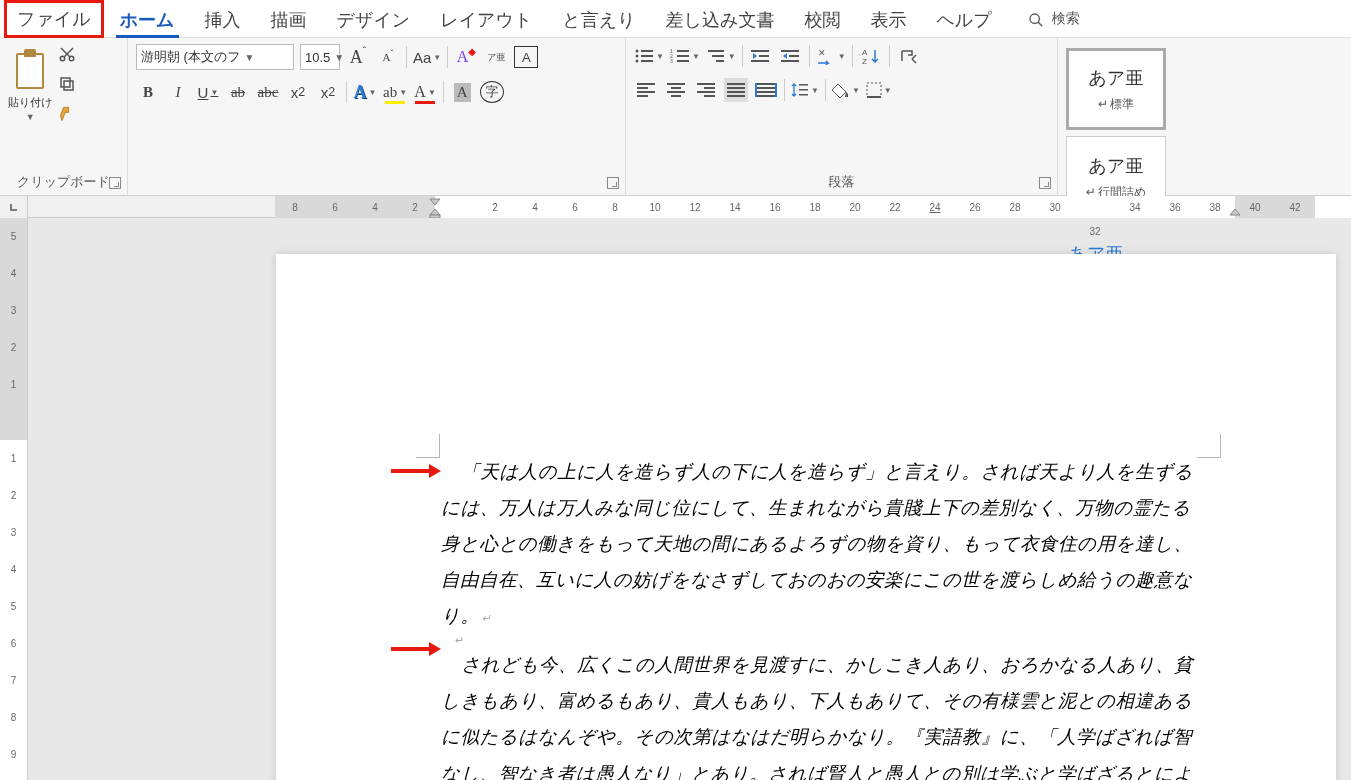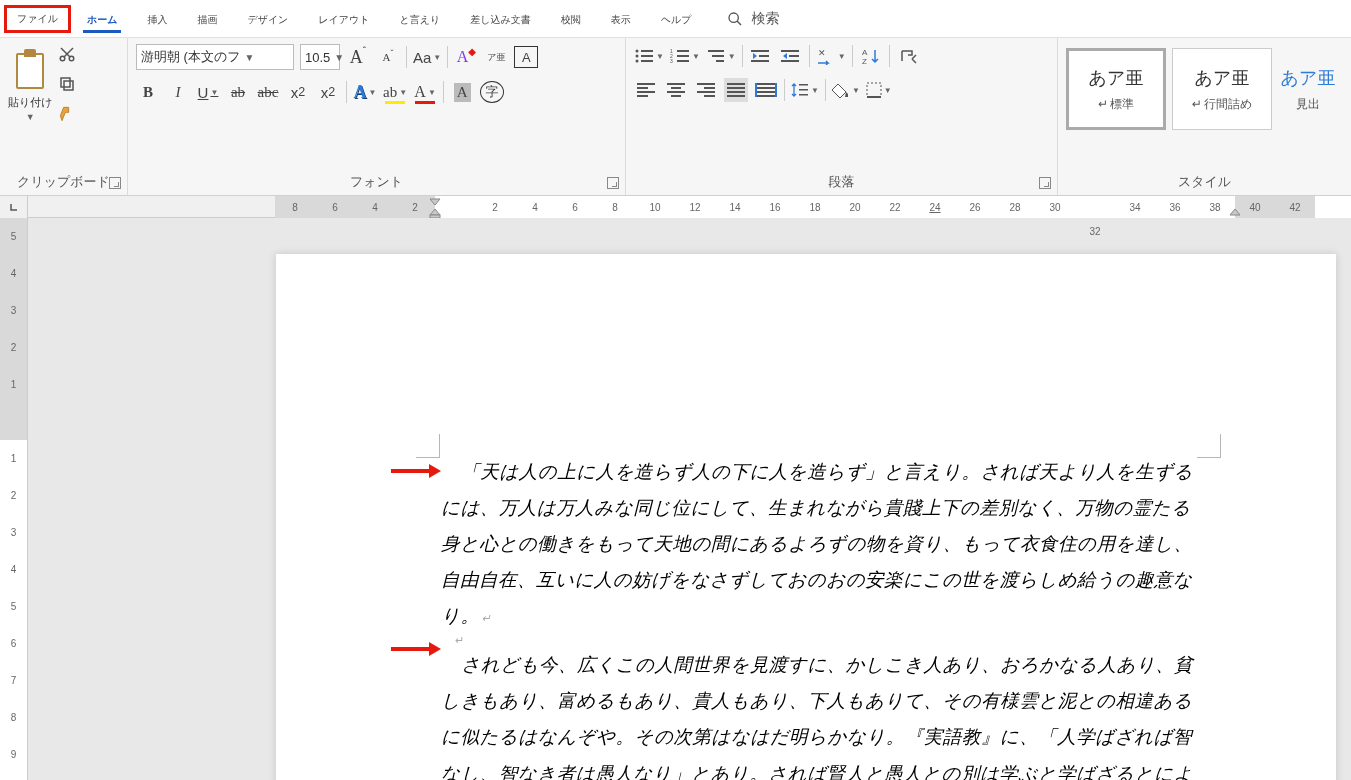--- a/index.html
+++ b/index.html
@@ -1,22 +1,22 @@
 <!DOCTYPE html>
 <html><head>
 <meta charset="utf-8">
 <style>
 * { margin:0; padding:0; box-sizing:border-box; font-family:"Yu Gothic UI","Meiryo",sans-serif; }
 body { background:#fff; width:1351px; height:780px; overflow:hidden; font-size:14px; color:#333; }
 .tabbar { display:flex; align-items:center; height:38px; background:#fff; border-bottom:1px solid #e0e0e0; padding:0 4px; gap:2px; }
-.tab { padding:8px 14px 6px; font-size:10px; color:#444; cursor:pointer; position:relative; }
+.tab { padding:8px 14px 6px; font-size:18px; color:#444; cursor:pointer; position:relative; }
 .tab.active { color:#185ABD; font-weight:600; }
 .tab.active::after { content:""; position:absolute; left:10px; right:10px; bottom:0; height:3px; background:#185ABD; }
 .file-highlight { border:3px solid #E7190E; padding:4px 10px; }
-.search-box { display:flex; align-items:center; gap:8px; margin-left:20px; color:#555; }
+.search-box { display:flex; align-items:flex-end; gap:8px; margin-left:20px; color:#555; }
 .search-box svg { width:16px; height:16px; }
 .ribbon { display:flex; height:158px; background:#f6f6f6; border-bottom:1px solid #d0d0d0; }
 .group { border-right:1px solid #dcdcdc; padding:6px 8px 2px; display:flex; flex-direction:column; justify-content:space-between; position:relative; }
 .group-label { text-align:right; font-size:13px; color:#555; padding:4px 0 2px; display:flex; justify-content:center; align-items:center; gap:6px; }
 .dlg-launcher { width:12px; height:12px; border:1px solid #888; position:absolute; right:6px; bottom:6px; }
 .dlg-launcher::after { content:""; position:absolute; right:1px; bottom:1px; width:4px; height:4px; border-right:1px solid #888; border-bottom:1px solid #888; }
 .clip-body { display:flex; align-items:center; gap:4px; }
 .paste-col { display:flex; flex-direction:column; align-items:center; gap:2px; }
 .paste-icon { width:40px; height:46px; position:relative; }
 .clipbrd { position:absolute; top:6px; left:6px; width:28px; height:36px; border:2px solid #B08840; background:#fff; border-radius:2px; }
@@ -30,21 +30,21 @@
 .btn { min-width:24px; height:24px; display:flex; align-items:center; justify-content:center; cursor:pointer; font-size:15px; color:#444; position:relative; }
 .btn .dd { font-size:8px; color:#666; margin-left:2px; }
 .letter-big { font-size:18px; font-family:serif; }
 .letter-small { font-size:11px; font-family:serif; }
 .boxed { border:1.5px solid #333; width:22px; height:22px; display:flex; align-items:center; justify-content:center; font-size:13px; }
 .underline-bar { position:absolute; bottom:0; left:2px; right:2px; height:3px; }
 .para-body { display:flex; flex-direction:column; gap:10px; }
 .list-ic { width:20px; height:16px; }
 .align-ic { width:18px; height:14px; }
 .align-ic .ln { height:2px; background:#555; margin-bottom:2px; }
-.styles-body { display:flex; gap:6px; align-items:flex-start; padding-top:4px; }
+.styles-body { display:flex; gap:6px; align-items:flex-start; padding-top:4px;flex-direction:column; }
 .style-card { width:100px; height:82px; border:1px solid #ccc; background:#fff; display:flex; flex-direction:column; align-items:center; justify-content:center; gap:6px; font-size:13px; }
 .style-card.sel { border:3px solid #aaa; }
 .style-sample { font-size:18px; font-family:"Yu Mincho",serif; }
 .style-card .nm { font-size:12px; color:#555; display:flex; align-items:center; gap:2px; }
 .ruler-area { height:22px; background:#f0f0f0; border-bottom:1px solid #ccc; display:flex; align-items:center; position:relative; }
 .ruler-corner { width:28px; height:22px; display:flex; align-items:center; justify-content:center; border-right:1px solid #ccc; background:#f0f0f0; }
 .hruler { position:absolute; left:275px; right:0; top:0; height:22px; background:#fff; display:flex; align-items:center; }
 .hruler .dark { background:#d9d9d9; }
 .hruler .seg { position:relative; height:22px; display:flex; align-items:center; justify-content:center; font-size:10px; color:#666; }
 .margin-marker { position:absolute; top:0; width:12px; height:22px; }
@@ -191,21 +191,20 @@
             <div class="underline-bar" style="background:#E7190E"></div>
             <span class="dd">▼</span>
           </div>
         <div style="width:1px;height:22px;background:#ccc"></div>
         <div class="btn">
             <span style="background:#bbb;padding:1px 3px;font-family:serif">A</span>
           </div>
         <div class="btn boxed" style="border-radius:50%">字</div>
       </div>
     </div>
-    <div class="group-label">フォント</div>
     <div class="dlg-launcher"></div>
   </div>
 
   <div class="group" style="width:432px">
     <div class="para-body">
       <div class="row">
         <div class="btn">
             <svg class="list-ic" viewBox="0 0 20 16">
               <circle cx="3" cy="3" r="1.5" fill="#555"></circle>
               <rect x="7" y="2" width="12" height="2" fill="#555"></rect>

